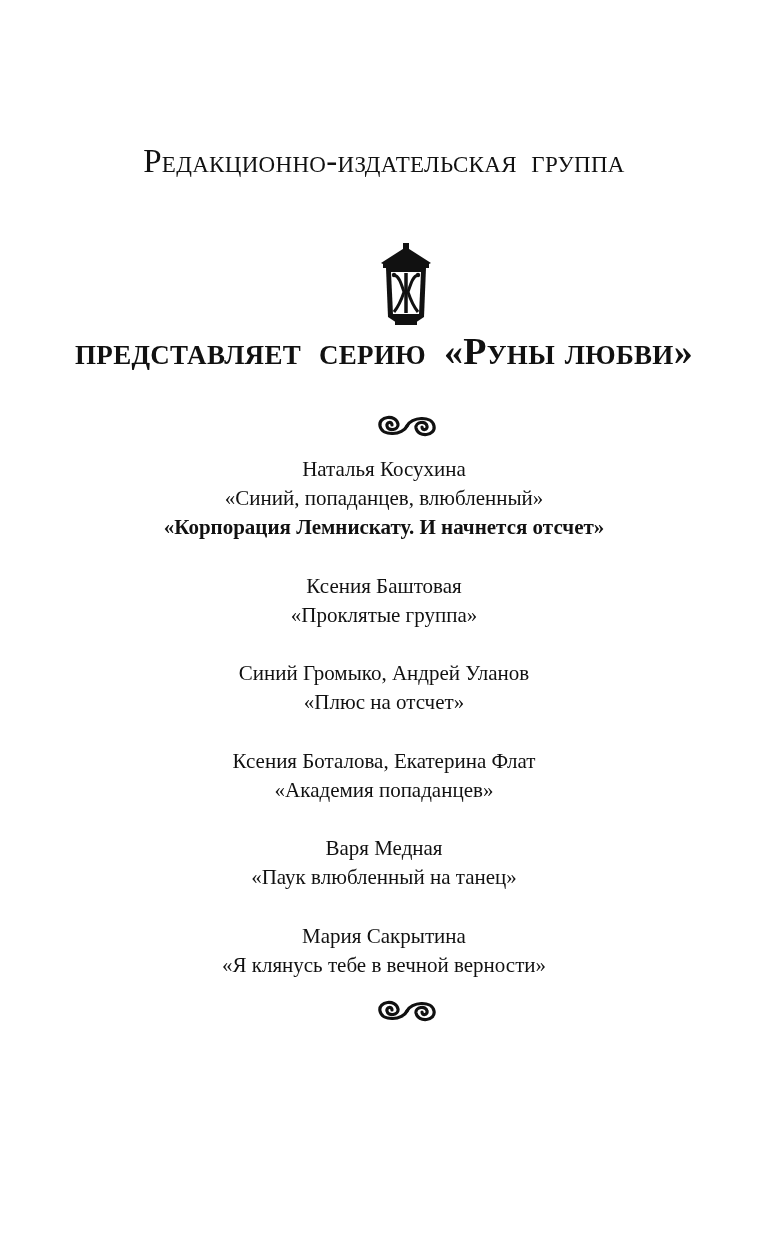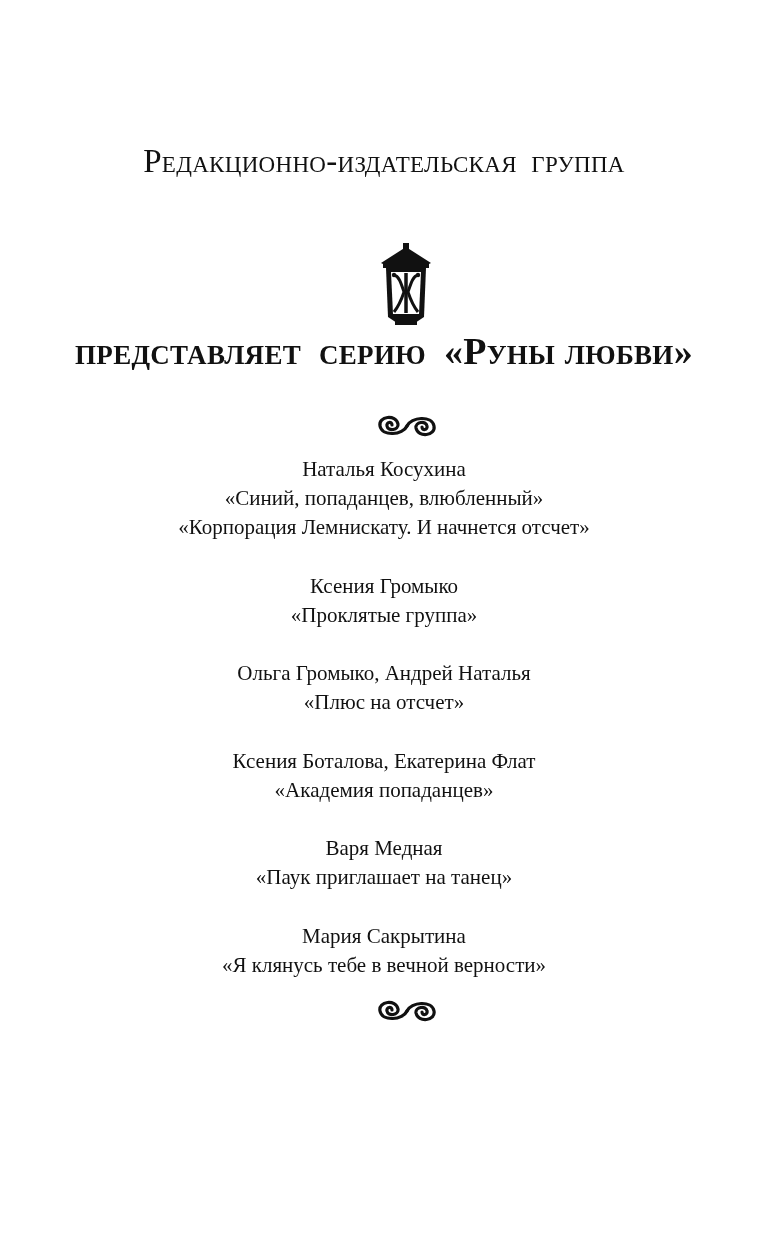--- a/index.html
+++ b/index.html
@@ -62,21 +62,21 @@
       position: absolute;
       width: 62px;
       height: 26px;
     }
     .orn1 { left: 376px; top: 413px; }
     .orn2 { left: 376px; top: 998px; }
     .book {
       font-size: 21px;
       line-height: 29px;
     }
-    .book.bold { font-weight: normal; }
+    .book.bold { font-weight: bold; }
   </style>
 </head>
 <body>
 
 <div class="page">
 
   <div class="line title1 sc">Редакционно-издательская группа</div>
 
   <svg class="logo" viewBox="0 0 54 84" xmlns="http://www.w3.org/2000/svg">
 
@@ -107,31 +107,31 @@
       <path d="M31 13 C27 22, 6 24, 4 13 C2 3, 20 1, 22 11 C23 17, 12 19, 11 13 C10 9, 16 8, 16 12"></path>
       <path d="M31 13 C35 4, 56 2, 58 13 C60 23, 42 25, 40 15 C39 9, 50 7, 51 13 C52 17, 46 18, 46 14"></path>
     </g>
   </svg>
 
   <div>
     <div class="line book" style="top:455px">Наталья Косухина</div>
     <div class="line book" style="top:484px">«Синий, попаданцев, влюбленный»</div>
     <div class="line book bold" style="top:513px">«Корпорация Лемнискату. И начнется отсчет»</div>
 
-    <div class="line book" style="top:572px">Ксения Громыко</div>
+    <div class="line book" style="top:572px">Ксения Баштовая</div>
     <div class="line book" style="top:601px">«Проклятые группа»</div>
 
-    <div class="line book" style="top:659px">Ольга Громыко, Андрей Наталья</div>
+    <div class="line book" style="top:659px">Синий Громыко, Андрей Уланов</div>
     <div class="line book" style="top:688px">«Плюс на отсчет»</div>
 
     <div class="line book" style="top:747px">Ксения Боталова, Екатерина Флат</div>
     <div class="line book" style="top:776px">«Академия попаданцев»</div>
 
     <div class="line book" style="top:834px">Варя Медная</div>
-    <div class="line book" style="top:863px">«Паук приглашает на танец»</div>
+    <div class="line book" style="top:863px">«Паук влюбленный на танец»</div>
 
     <div class="line book" style="top:922px">Мария Сакрытина</div>
     <div class="line book" style="top:951px">«Я клянусь тебе в вечной верности»</div>
   </div>
 
   <svg class="ornament orn2" viewBox="0 0 62 26" xmlns="http://www.w3.org/2000/svg">
     <g fill="none" stroke="#111" stroke-width="3.2" stroke-linecap="round">
       <path d="M31 13 C27 22, 6 24, 4 13 C2 3, 20 1, 22 11 C23 17, 12 19, 11 13 C10 9, 16 8, 16 12"></path>
       <path d="M31 13 C35 4, 56 2, 58 13 C60 23, 42 25, 40 15 C39 9, 50 7, 51 13 C52 17, 46 18, 46 14"></path>
     </g>

